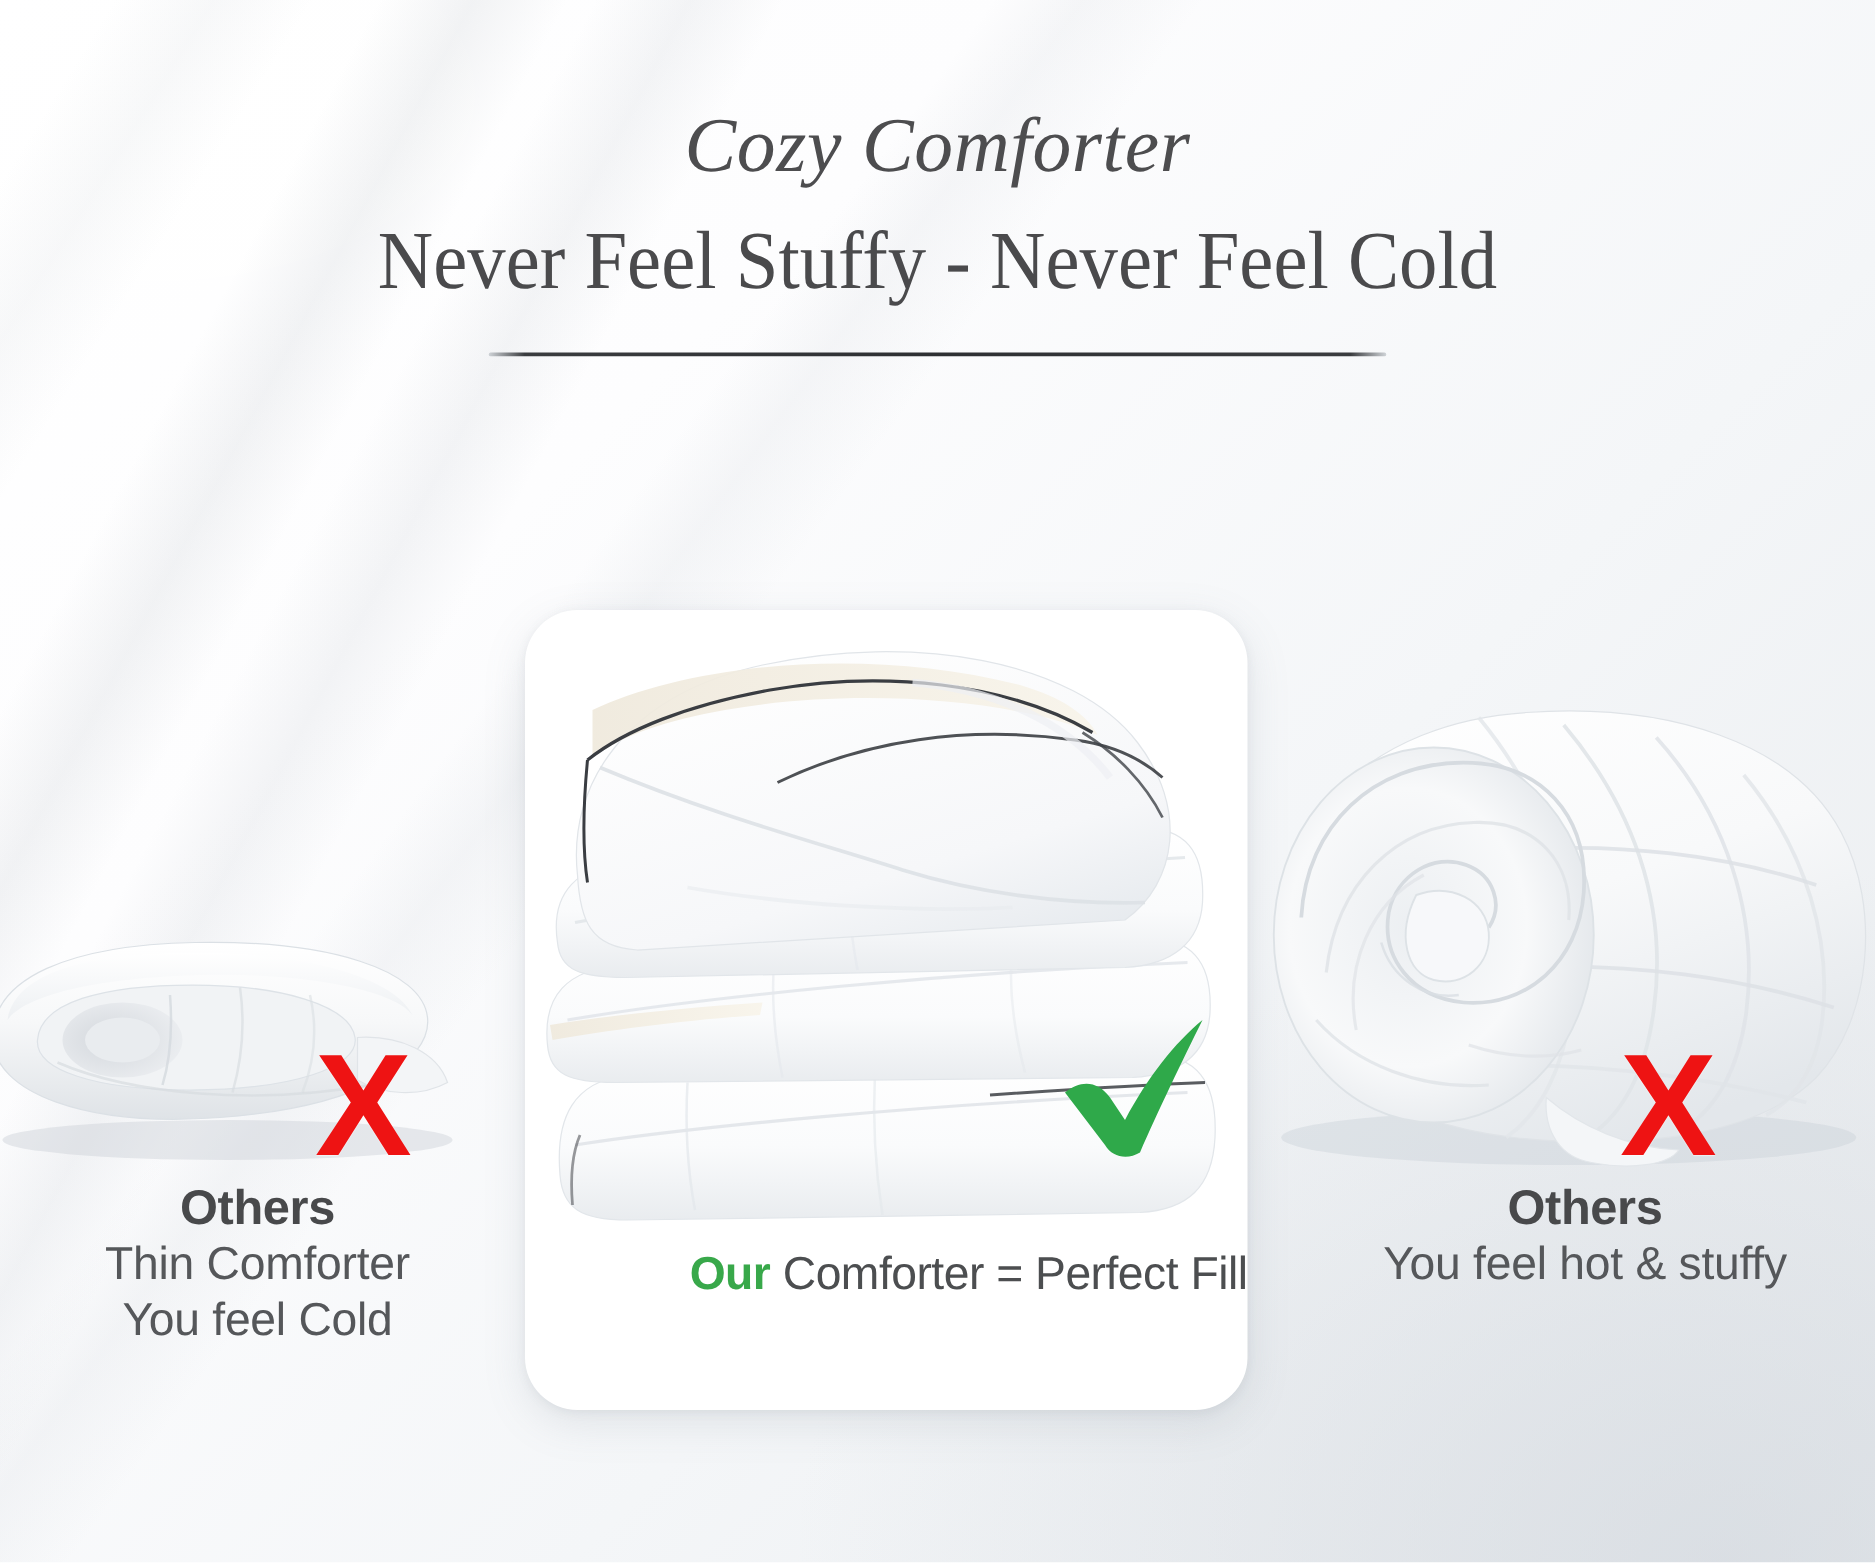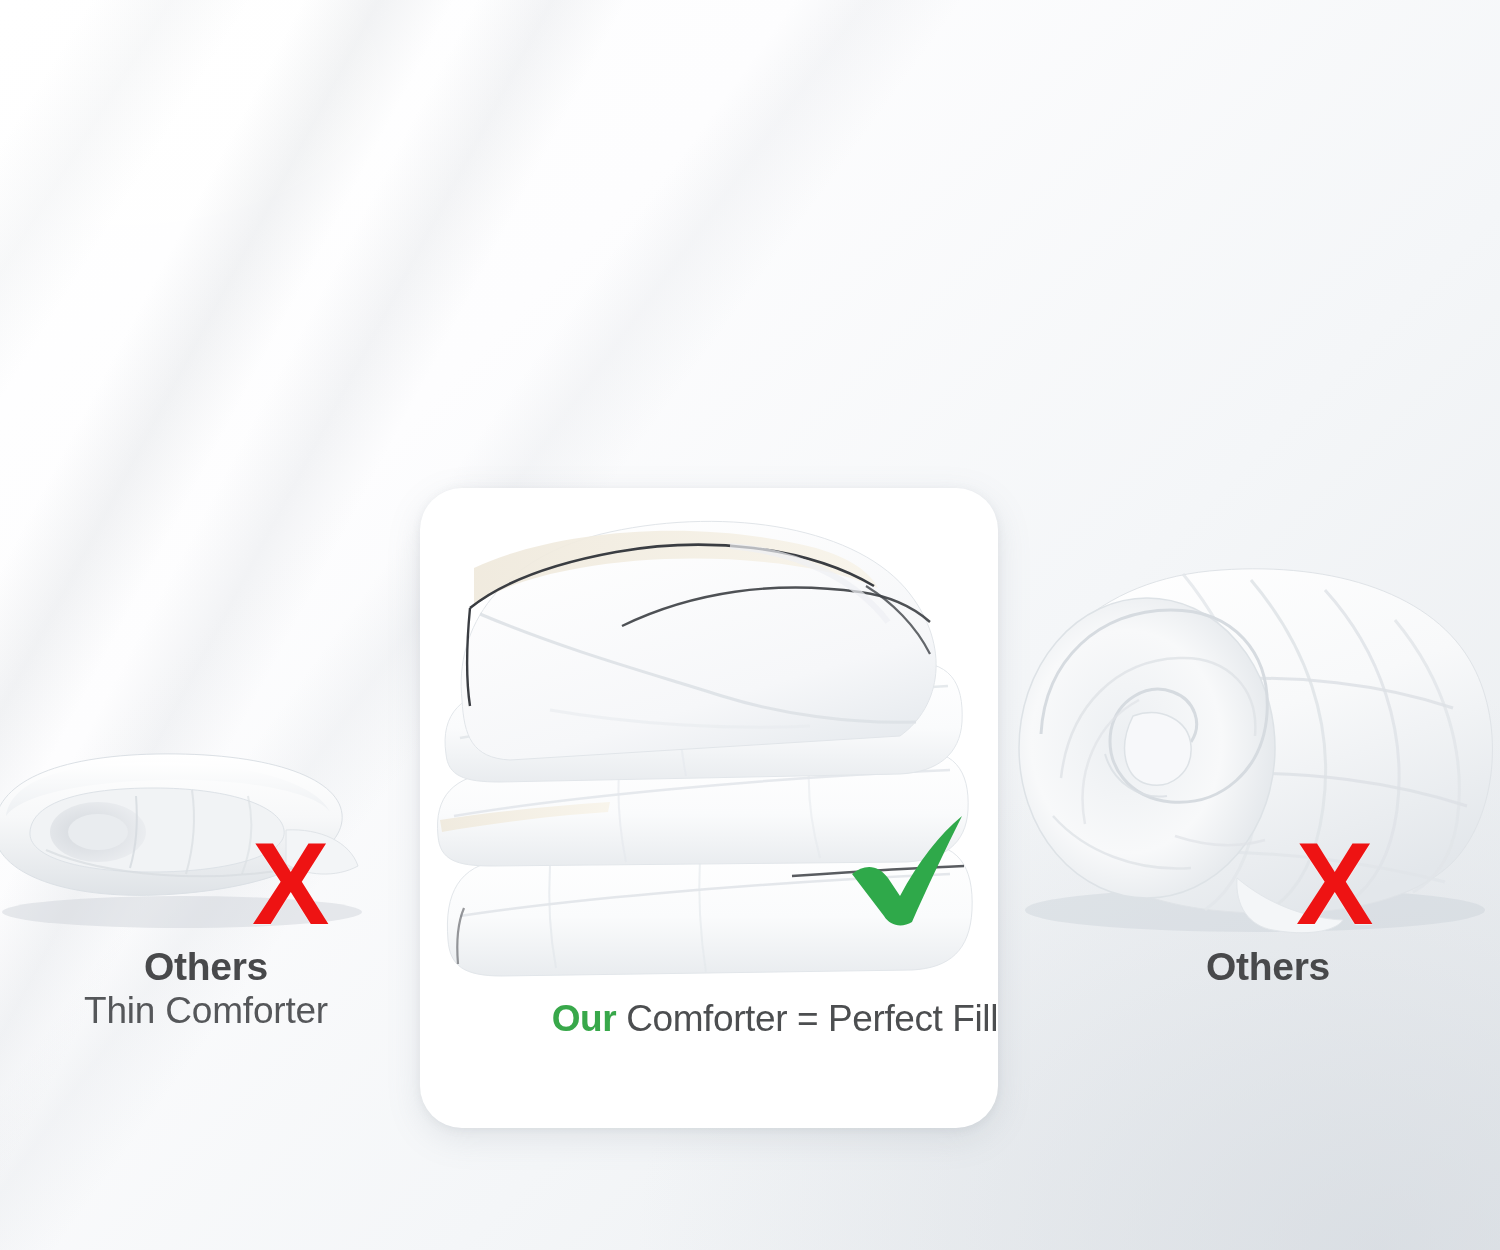--- a/index.html
+++ b/index.html
@@ -117,20 +117,25 @@
   .cap-center .line2 { font-size:37px; font-weight:bold; color:#48494b; line-height:1.3; letter-spacing:-0.3px; }
 </style>
 </head>
 <body>
 
 <div class="stage">
 
   <div class="fabric-streaks"></div>
   <div class="vignette-br"></div>
 
+  <div class="header">
+    <div class="title-script">Cozy Comforter</div>
+    <div class="title-main">Never Feel Stuffy - Never Feel Cold</div>
+    <div class="title-rule"></div>
+  </div>
 
   <div class="art left-art">
     <svg viewBox="0 0 392 208" preserveAspectRatio="none">
       <defs>
         <linearGradient id="lgBody" x1="0" y1="0" x2="0" y2="1">
           <stop offset="0%" stop-color="#ffffff"></stop>
           <stop offset="45%" stop-color="#f7f8f9"></stop>
           <stop offset="100%" stop-color="#dfe3e7"></stop>
         </linearGradient>
         <linearGradient id="lgTop" x1="0" y1="0" x2="0" y2="1">
@@ -164,20 +169,21 @@
 
       <path d="M 300 104 C 334 102 364 116 372 140 C 350 152 320 150 300 138 Z" fill="#f3f5f7" stroke="#e0e4e8" stroke-width="1"></path>
     </svg>
   </div>
 
   <span class="mark mark-x mark-x-left">X</span>
 
   <div class="caption cap-left">
     <div class="cap-heading">Others</div>
     <div class="cap-line">Thin Comforter</div>
+    <div class="cap-line">You feel Cold</div>
   </div>
 
   <div class="center-card">
     <div class="center-art">
       <svg viewBox="0 0 558 470" preserveAspectRatio="none">
         <defs>
           <linearGradient id="cLayer" x1="0" y1="0" x2="0" y2="1">
             <stop offset="0%" stop-color="#ffffff"></stop>
             <stop offset="55%" stop-color="#fafbfc"></stop>
             <stop offset="100%" stop-color="#e9ecef"></stop>
@@ -296,15 +302,16 @@
 
       <path d="M 232 330 C 260 354 298 370 338 372 C 330 384 300 388 268 382
                C 244 378 230 358 232 330 Z" fill="#f4f6f8" stroke="#e2e6ea" stroke-width="1"></path>
     </svg>
   </div>
 
   <span class="mark mark-x mark-x-right">X</span>
 
   <div class="caption cap-right">
     <div class="cap-heading">Others</div>
+    <div class="cap-line">You feel hot &amp; stuffy</div>
   </div>
 
 </div>
 
 </body></html>

